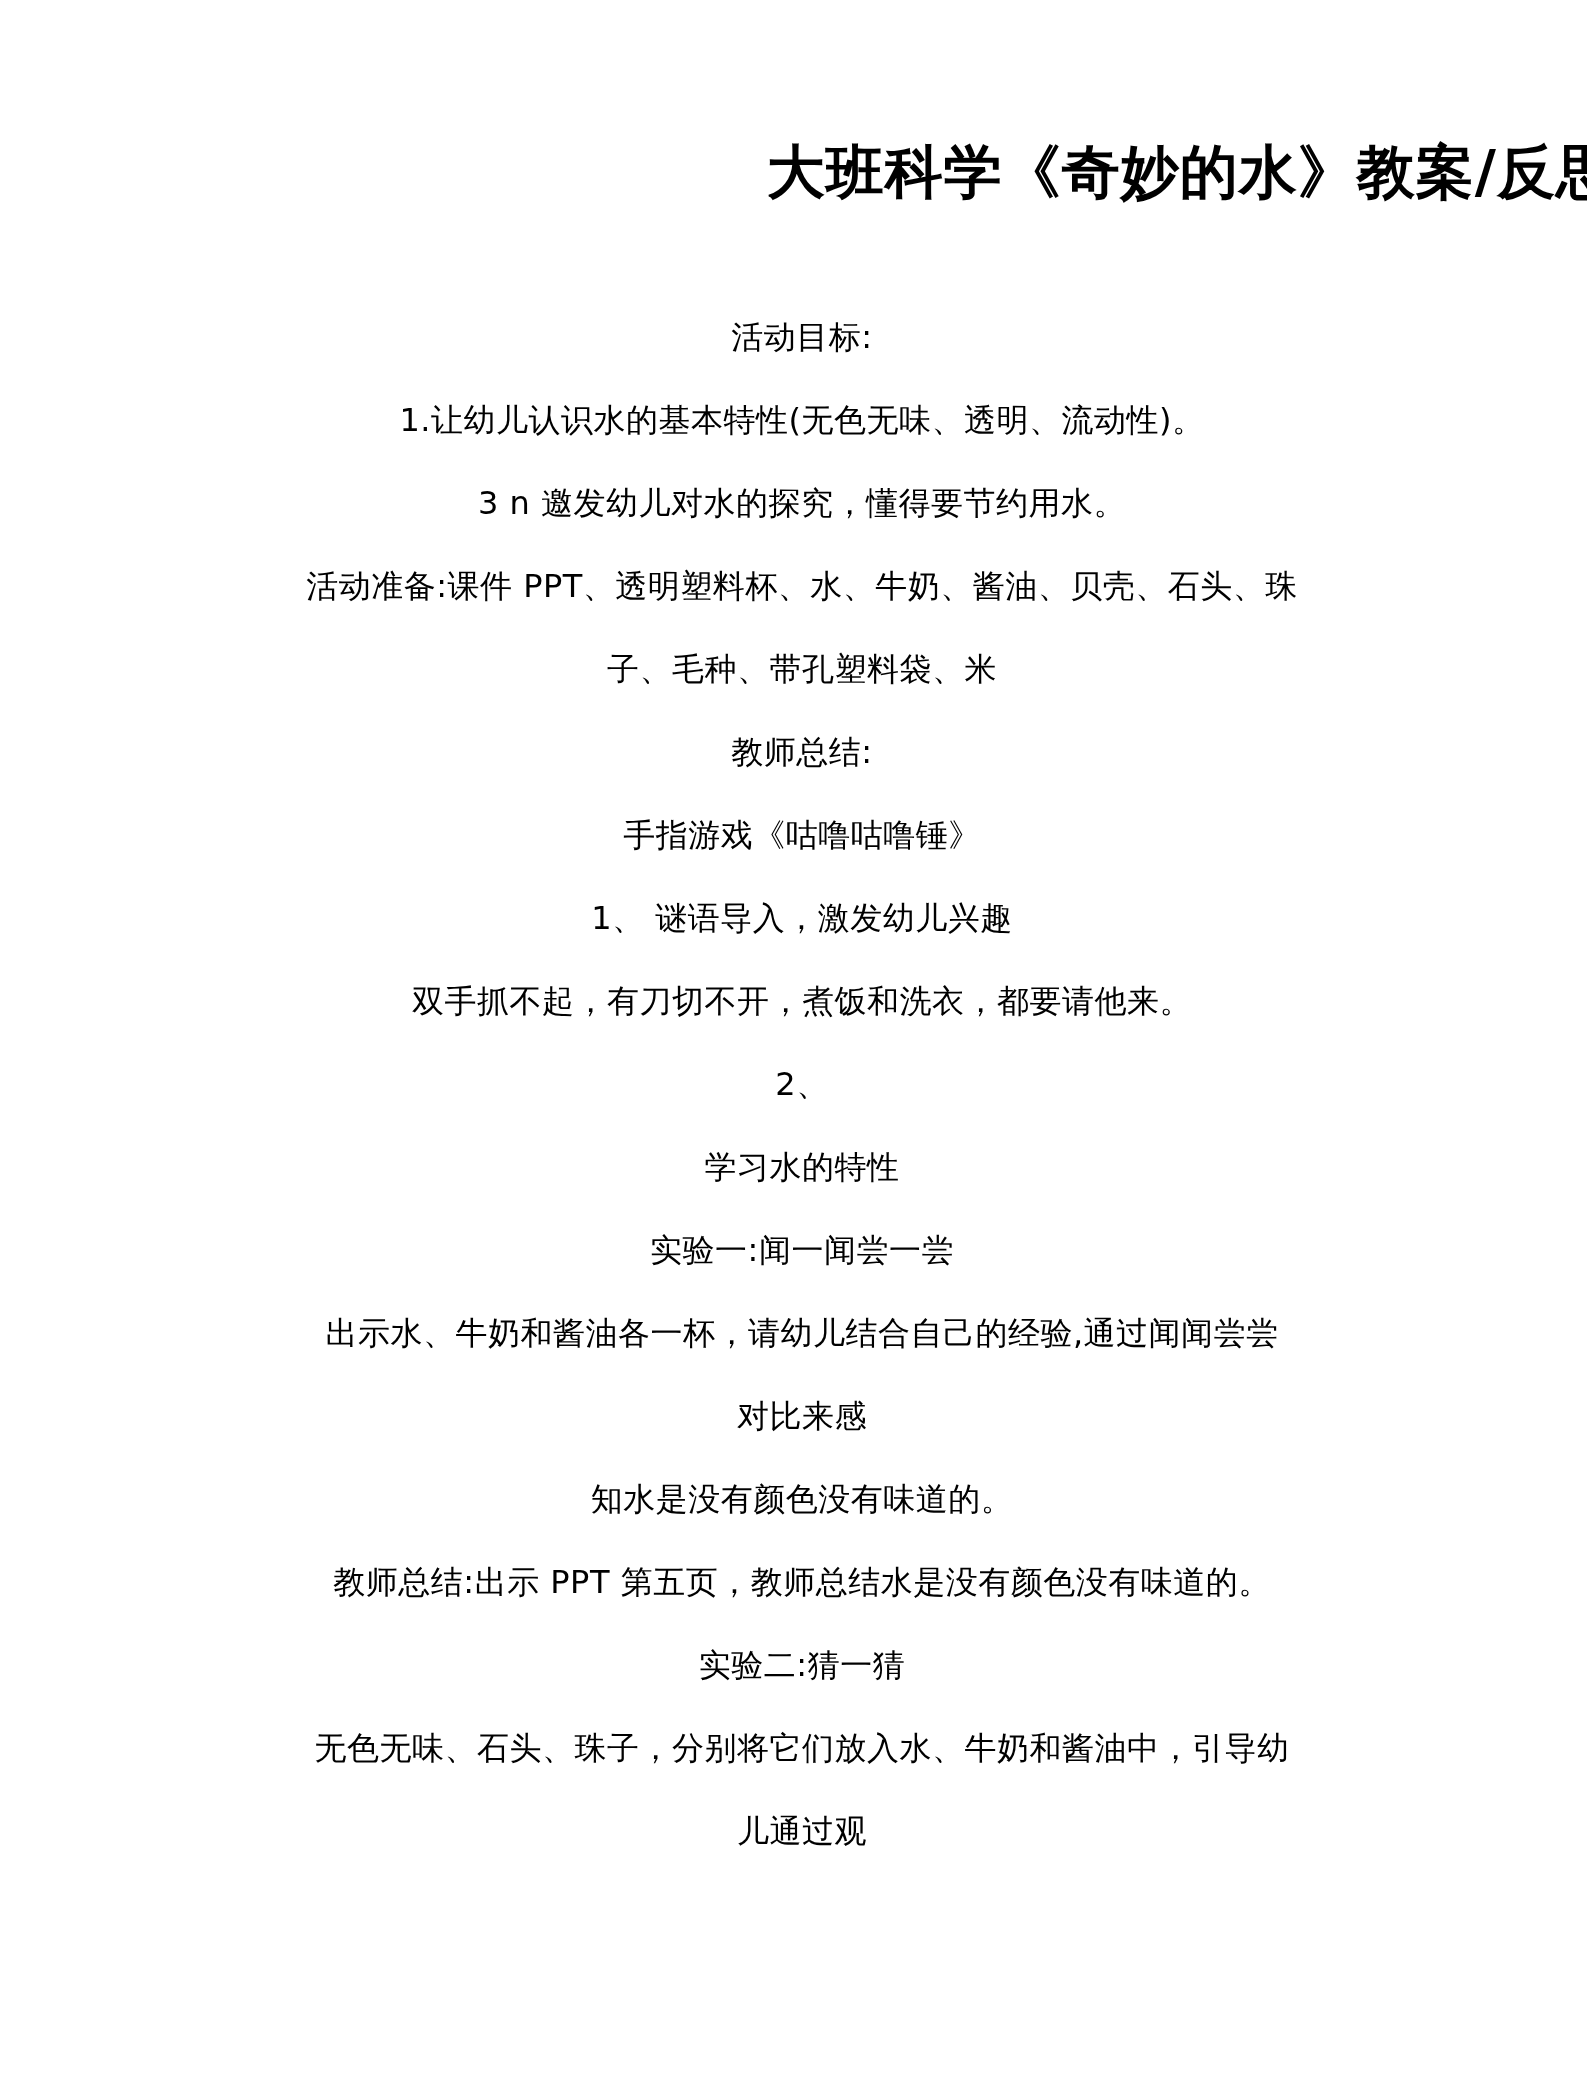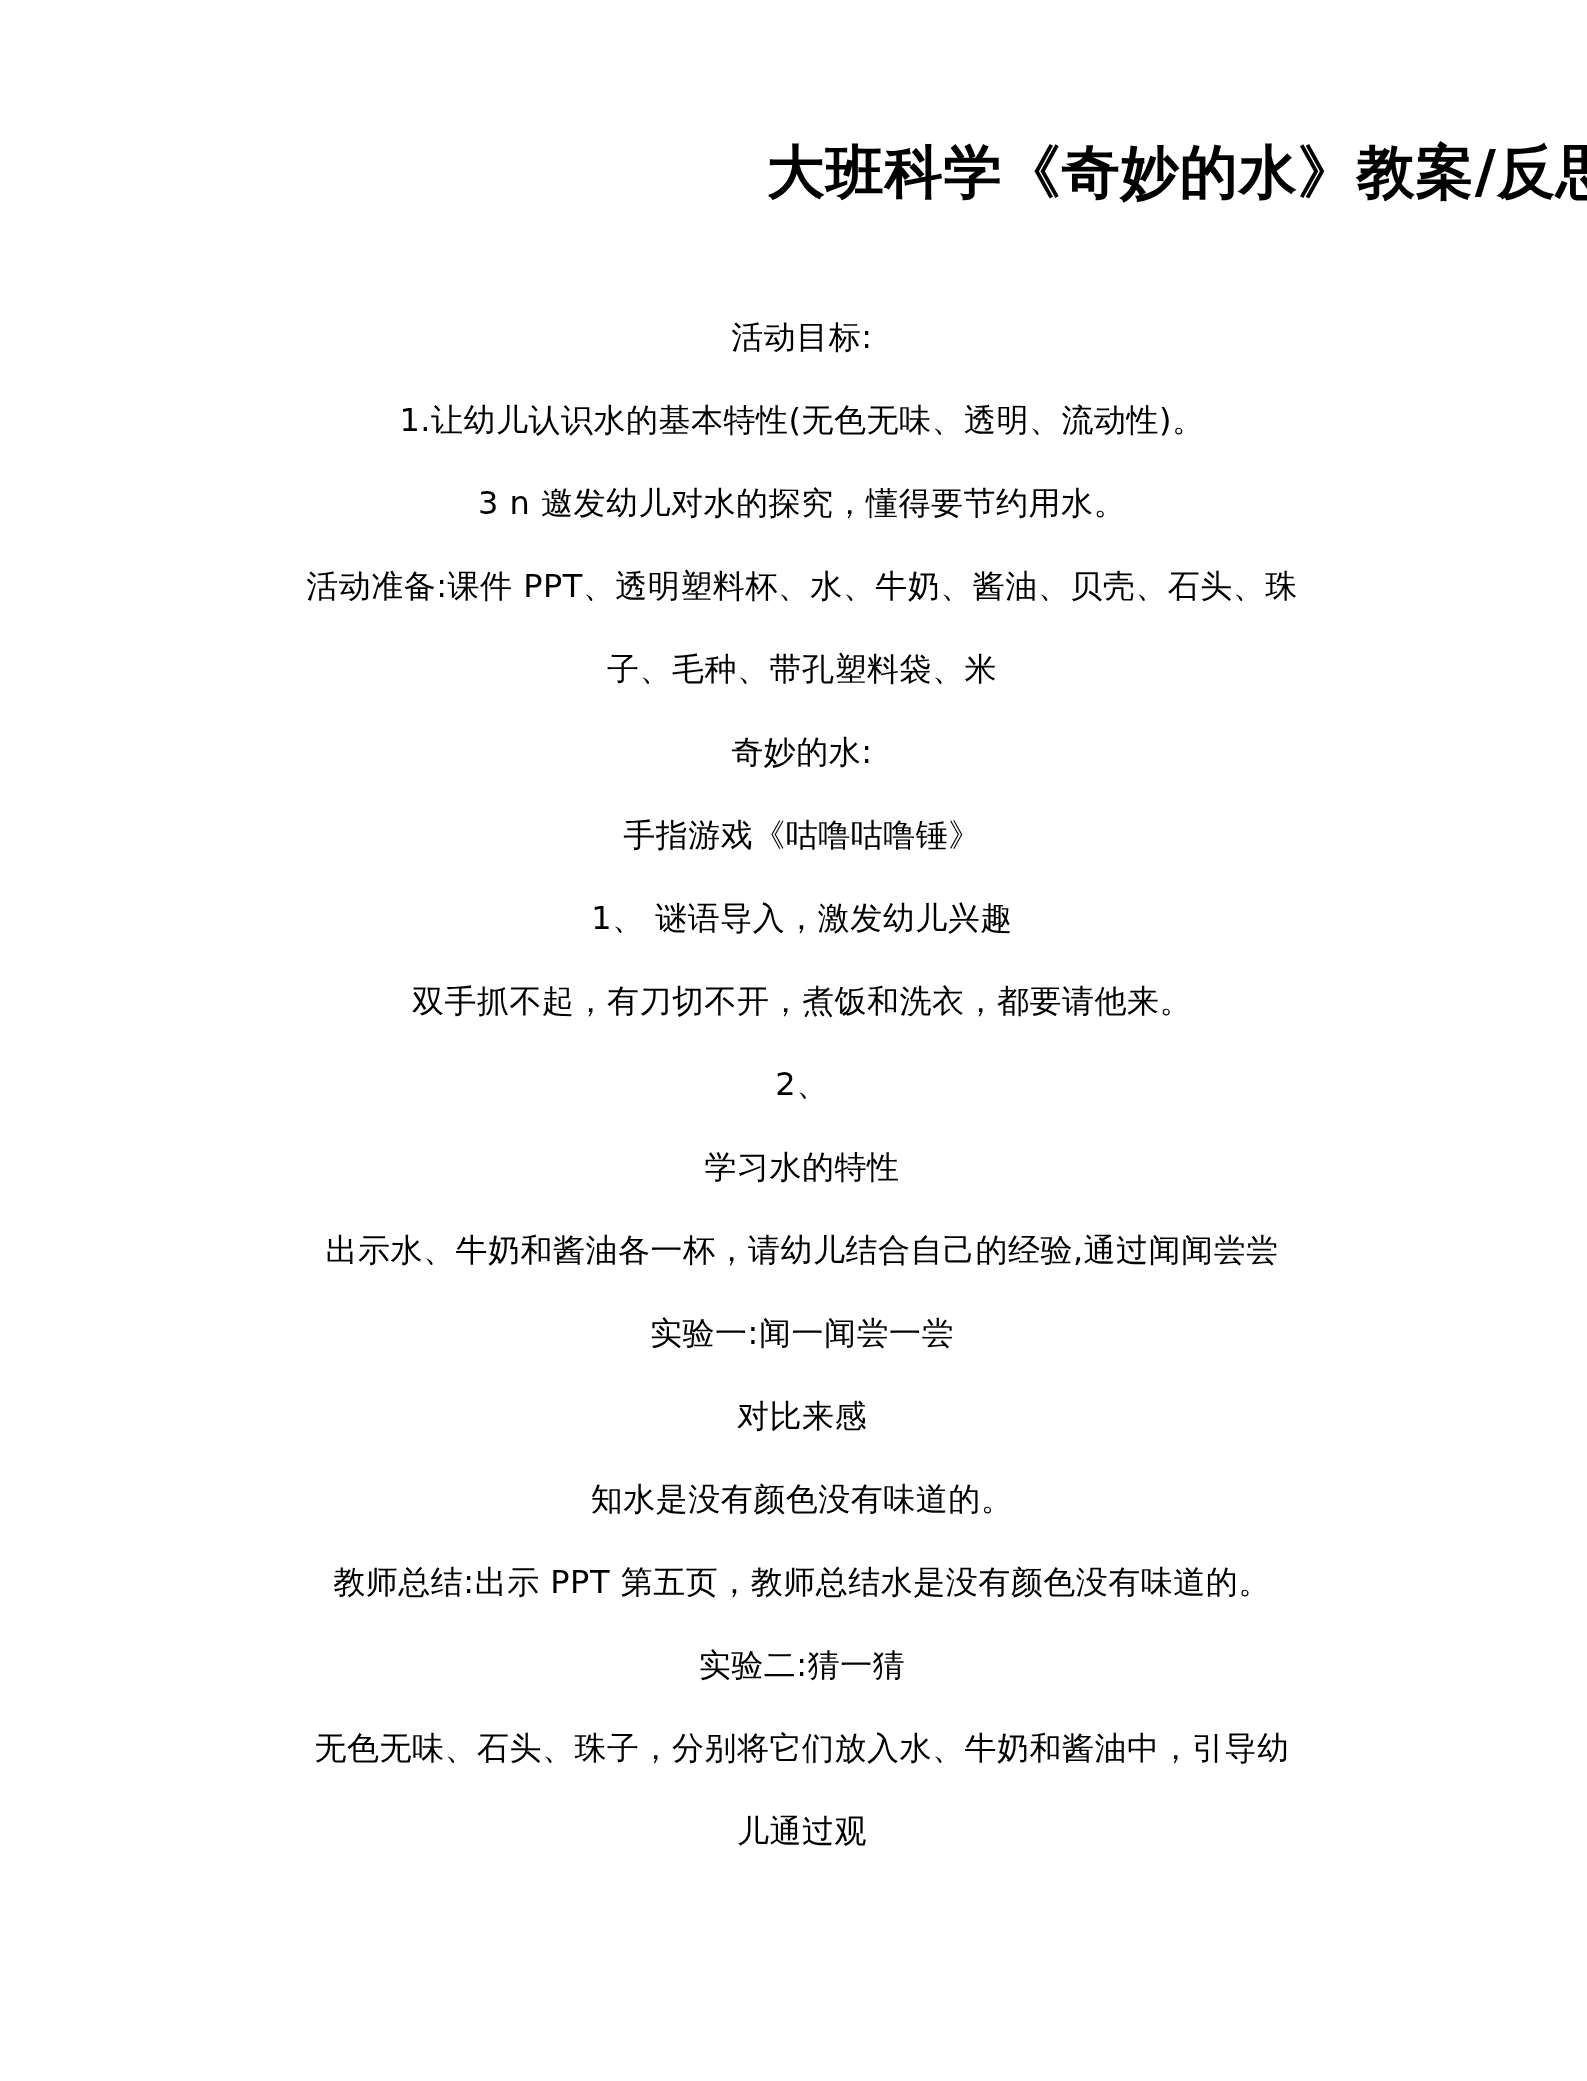--- a/index.html
+++ b/index.html
@@ -57,28 +57,28 @@
 
 <div class="page">
   <div class="title">大班科学《奇妙的水》教案/反思</div>
 
   <div class="body-lines">
     <div class="line">活动目标:</div>
     <div class="line">1.让幼儿认识水的基本特性(无色无味、透明、流动性)。</div>
     <div class="line">3 n 邀发幼儿对水的探究，懂得要节约用水。</div>
     <div class="line">活动准备:课件 PPT、透明塑料杯、水、牛奶、酱油、贝壳、石头、珠</div>
     <div class="line">子、毛种、带孔塑料袋、米</div>
-    <div class="line">奇妙的水:</div>
+    <div class="line">教师总结:</div>
     <div class="line">手指游戏《咕噜咕噜锤》</div>
     <div class="line">1、  谜语导入，激发幼儿兴趣</div>
     <div class="line">双手抓不起，有刀切不开，煮饭和洗衣，都要请他来。</div>
     <div class="line">2、</div>
     <div class="line">学习水的特性</div>
+    <div class="line">实验一:闻一闻尝一尝</div>
     <div class="line">出示水、牛奶和酱油各一杯，请幼儿结合自己的经验,通过闻闻尝尝</div>
-    <div class="line">实验一:闻一闻尝一尝</div>
     <div class="line">对比来感</div>
     <div class="line">知水是没有颜色没有味道的。</div>
     <div class="line">教师总结:出示 PPT 第五页，教师总结水是没有颜色没有味道的。</div>
     <div class="line">实验二:猜一猜</div>
     <div class="line">无色无味、石头、珠子，分别将它们放入水、牛奶和酱油中，引导幼</div>
     <div class="line">儿通过观</div>
   </div>
 </div>
 
 </body></html>

